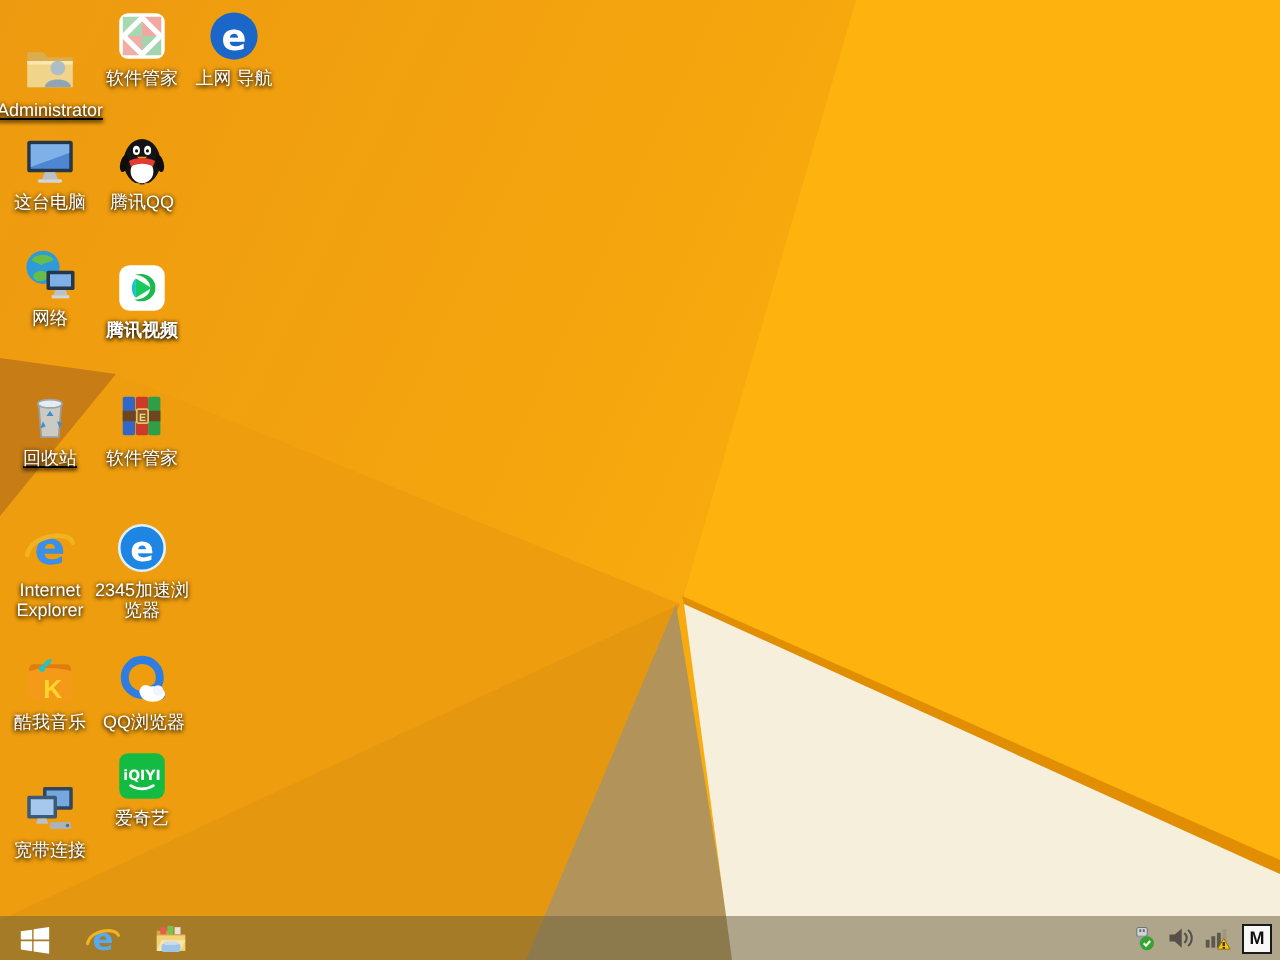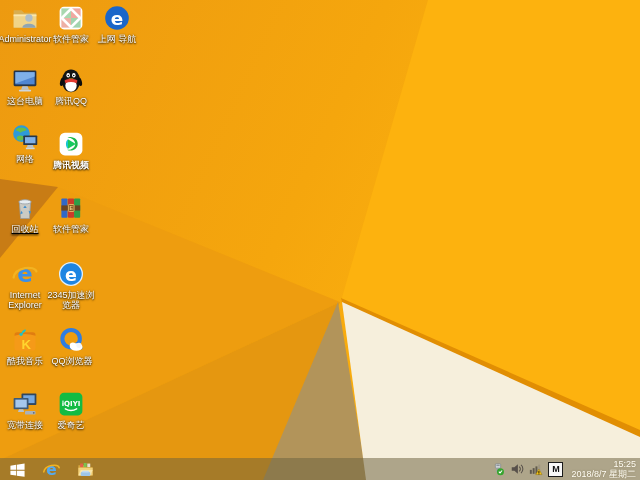--- a/index.html
+++ b/index.html
@@ -43,21 +43,21 @@
   <div class="wp wp-base" style="background: linear-gradient(115deg, rgb(237, 154, 16) 0%, rgb(245, 166, 13) 45%, rgb(253, 179, 15) 78%);"></div>
   <div class="wp wp-bright" style="background: rgb(253, 178, 14);"></div>
   <div class="wp wp-left-fan" style="background: rgb(238, 157, 15);"></div>
   <div class="wp wp-dark-fold" style="background: rgb(200, 124, 21);"></div>
   <div class="wp wp-lower-fan" style="background: rgb(229, 151, 16);"></div>
   <div class="wp wp-fold-edge" style="background: rgb(225, 142, 3);"></div>
   <div class="wp wp-shadow" style="background: rgb(178, 148, 90);"></div>
   <div class="wp wp-white" style="background: rgb(246, 239, 220);"></div>
 
   <div id="desktop-icons">
-      <div class="desk-icon" style="left: 2px; top: 4px;">
+      <div class="desk-icon" style="left: 2px; top: 20px; text-decoration: underline;">
         <div class="di-art">
           <svg viewBox="0 0 32 32">
             <path d="M3 7h9l3 3h14v17H3z" fill="#d9ae50"></path>
             <path d="M3 12h26v15H3z" fill="#f0d489"></path>
             <path d="M3 12h26v2H3z" fill="#fae7ae"></path>
             <circle cx="20.5" cy="16" r="4.2" fill="#aebec8"></circle>
             <path d="M13 27c0-6 15-6 15 0z" fill="#8fa5b4"></path>
           </svg>
         </div>
         <div class="di-label">Administrator</div>
@@ -203,21 +203,21 @@
           <svg viewBox="0 0 32 32">
             <circle cx="15" cy="14.5" r="10" fill="none" stroke="#2f7de0" stroke-width="4.6"></circle>
             <path d="M21.5 20.5l4.5 4.5" stroke="#2f7de0" stroke-width="4" stroke-linecap="round"></path>
             <ellipse cx="21" cy="24" rx="7" ry="4.4" fill="#fff"></ellipse>
             <circle cx="17" cy="22.5" r="3.6" fill="#fff"></circle>
             <circle cx="24" cy="22" r="3" fill="#f1f5fa"></circle>
           </svg>
         </div>
         <div class="di-label">QQ浏览器</div>
       </div>
-      <div class="desk-icon" style="left: 48px; top: 390px;">
+      <div class="desk-icon" style="left: 48px; top: 374px;">
         <div class="di-art">
           <svg viewBox="0 0 32 32">
             <rect x="3" y="3" width="26" height="26" rx="5" fill="#13bb43"></rect>
             <text x="16" y="18.5" font-size="8" font-weight="bold" fill="#fff" text-anchor="middle" font-family="DejaVu Sans,sans-serif">iQIYI</text>
             <path d="M9.5 21.5c4 2.4 9 2.4 13 0" stroke="#fff" stroke-width="1.6" fill="none" stroke-linecap="round"></path>
           </svg>
         </div>
         <div class="di-label">爱奇艺</div>
       </div>
       <div class="desk-icon" style="left: 94px; top: 4px;">
@@ -281,19 +281,15 @@
               <rect x="4.2" y="7" width="2.2" height="6.5" fill="#5d584e"></rect>
               <rect x="7.4" y="5" width="2.2" height="8.5" fill="#aaa headline" opacity="0.45"></rect>
               <rect x="10.6" y="3" width="2.2" height="10.5" fill="#8d8678" opacity="0.45"></rect>
               <path d="M11.3 8.2l3.6 6.2H7.7z" fill="#f5c518" stroke="#8a6d00" stroke-width="0.5"></path>
               <rect x="10.6" y="10.3" width="1.4" height="2.3" fill="#4a3a00"></rect>
               <rect x="10.6" y="13.1" width="1.4" height="1.1" fill="#4a3a00"></rect>
             </svg>
           </span>
         </span>
       <span class="ime-box">M</span>
-      <span class="clock">
-        <span style="display:block;">15:25</span>
-        <span style="display:block;">2018/8/7 星期二</span>
-      </span>
     </div>
   </div>
 </div>
 
 </body></html>

